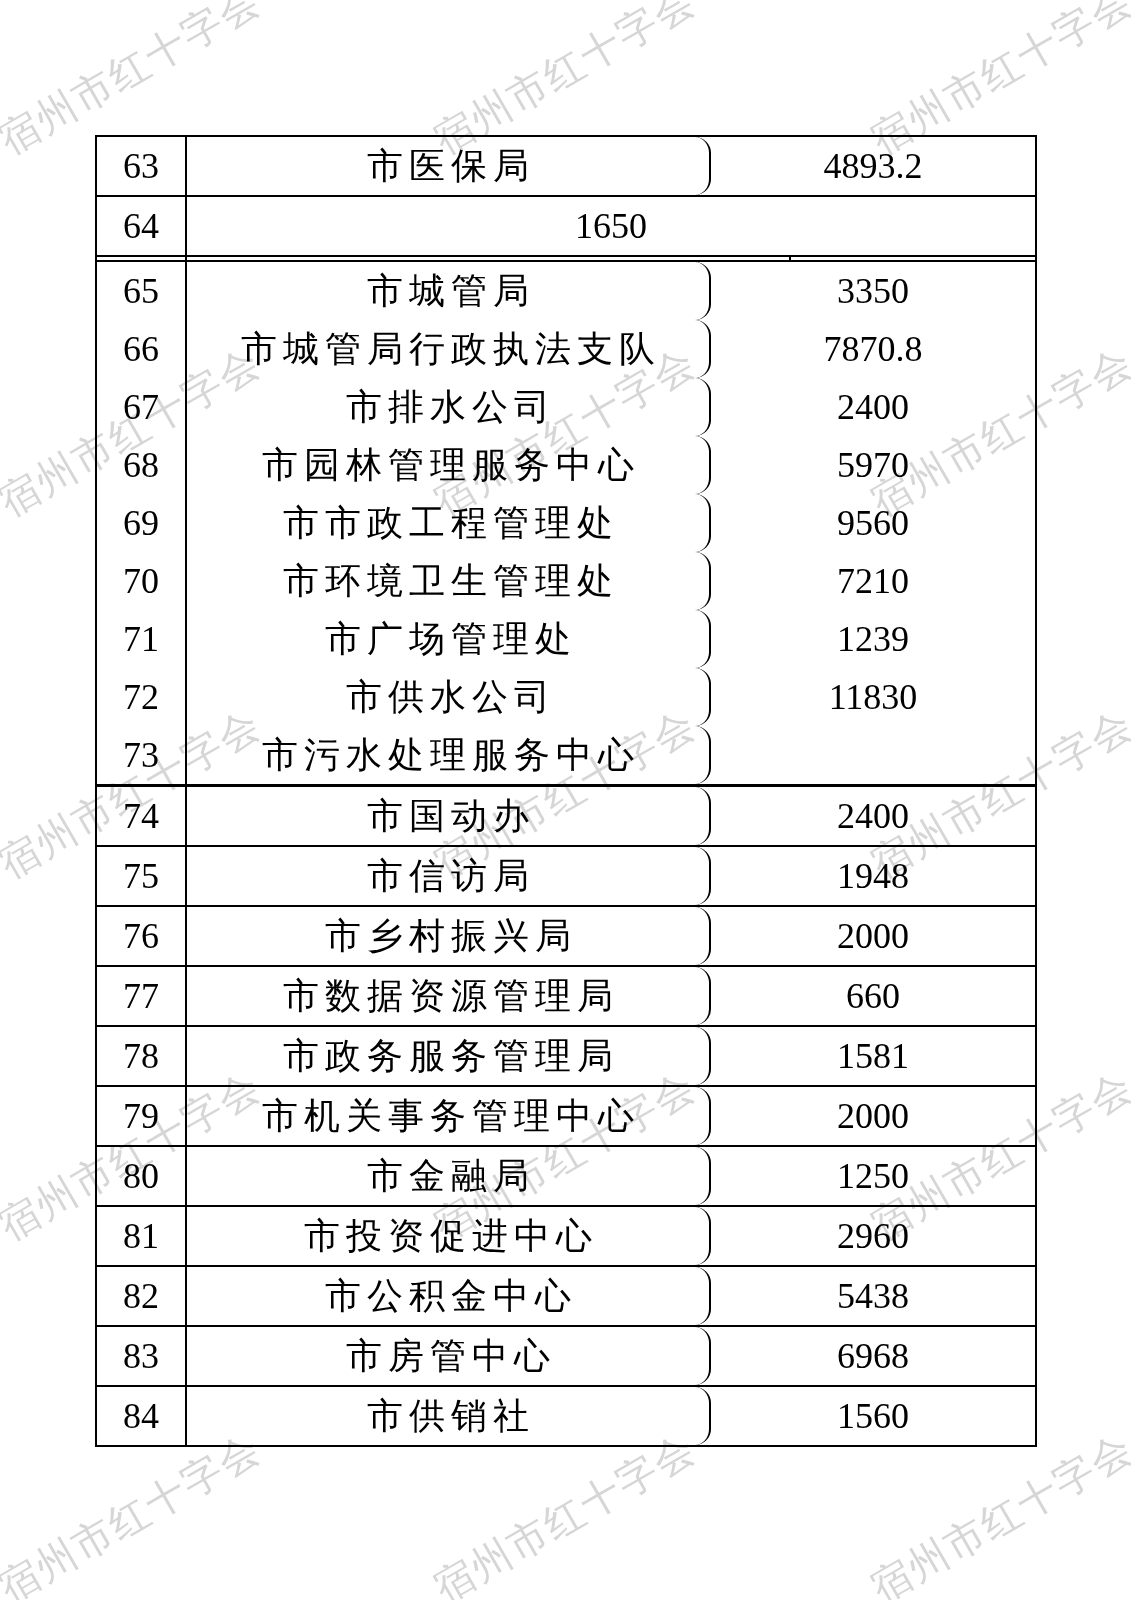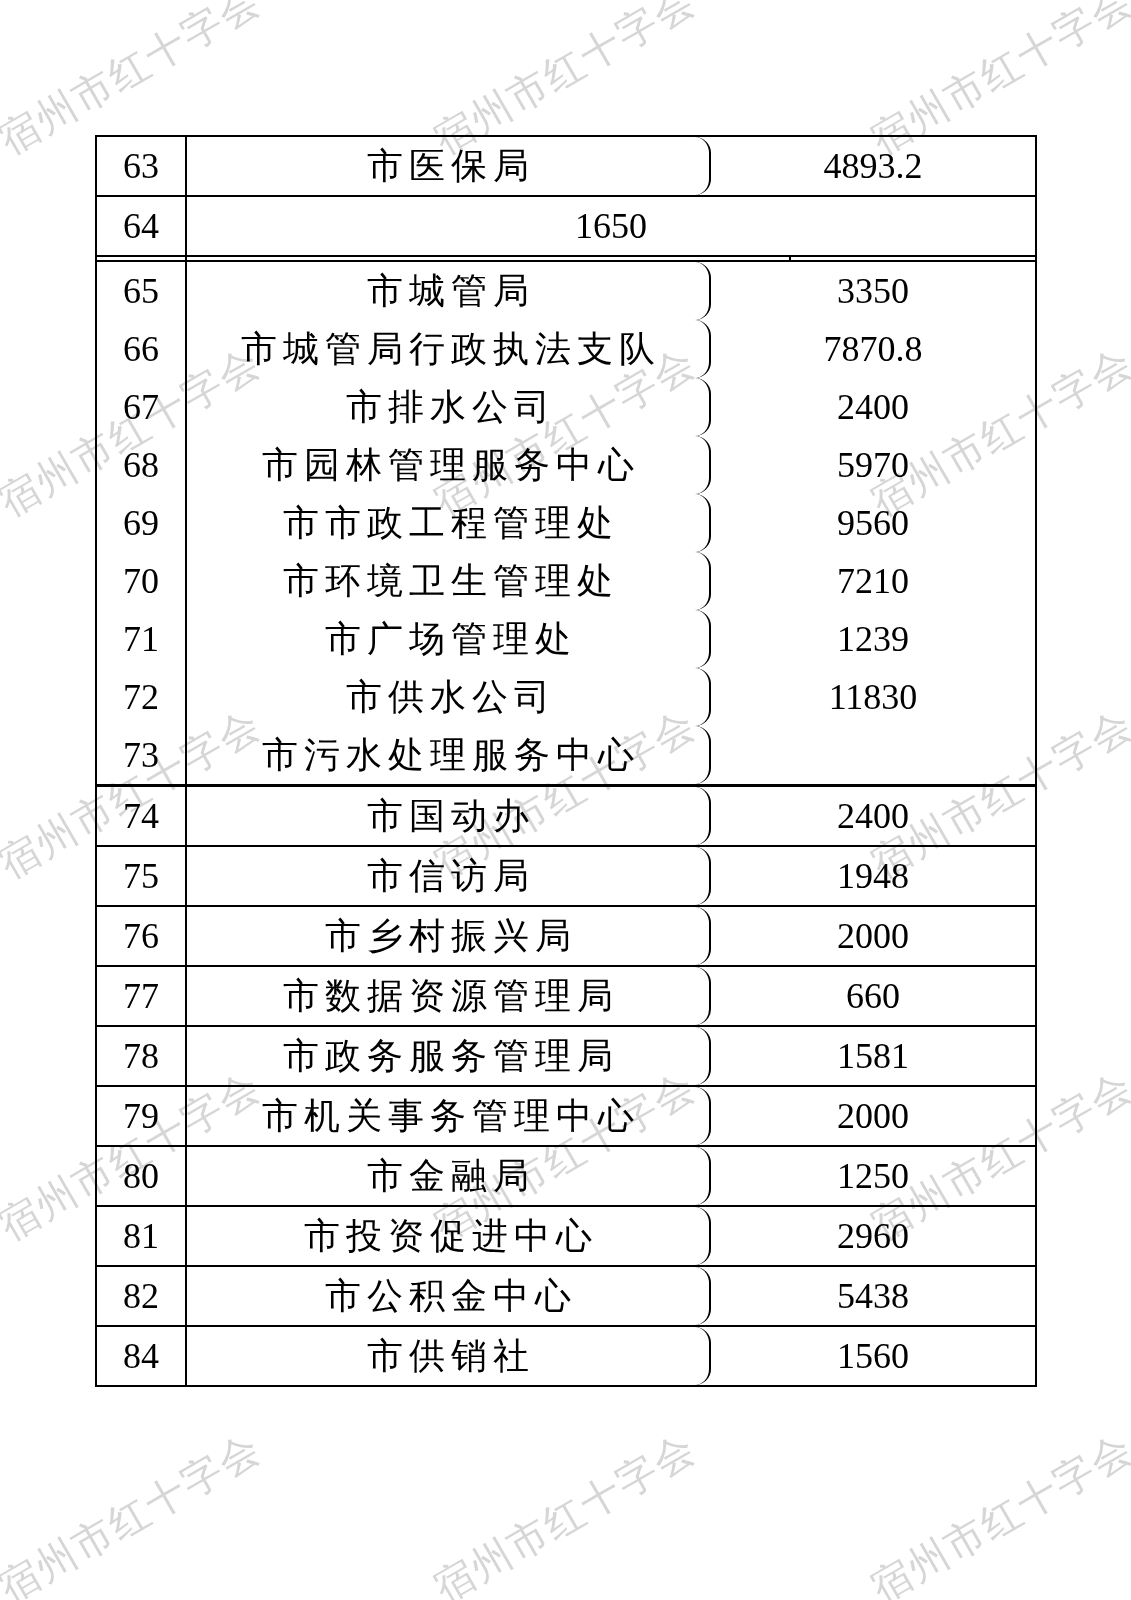--- a/index.html
+++ b/index.html
@@ -198,20 +198,25 @@
         <div class="t-row">
           <div class="t-cell c1">81</div>
           <div class="t-cell c2">市投资促进中心</div>
           <div class="t-cell c3">2960</div>
         </div>
         <div class="t-row">
           <div class="t-cell c1">82</div>
           <div class="t-cell c2">市公积金中心</div>
           <div class="t-cell c3">5438</div>
         </div>
+        <div class="t-row">
+          <div class="t-cell c1">83</div>
+          <div class="t-cell c2">市房管中心</div>
+          <div class="t-cell c3">6968</div>
+        </div>
         <div class="t-row no-bb">
           <div class="t-cell c1">84</div>
           <div class="t-cell c2">市供销社</div>
           <div class="t-cell c3">1560</div>
         </div>
       </div>
     </div>
 </div>
 
 </body></html>

